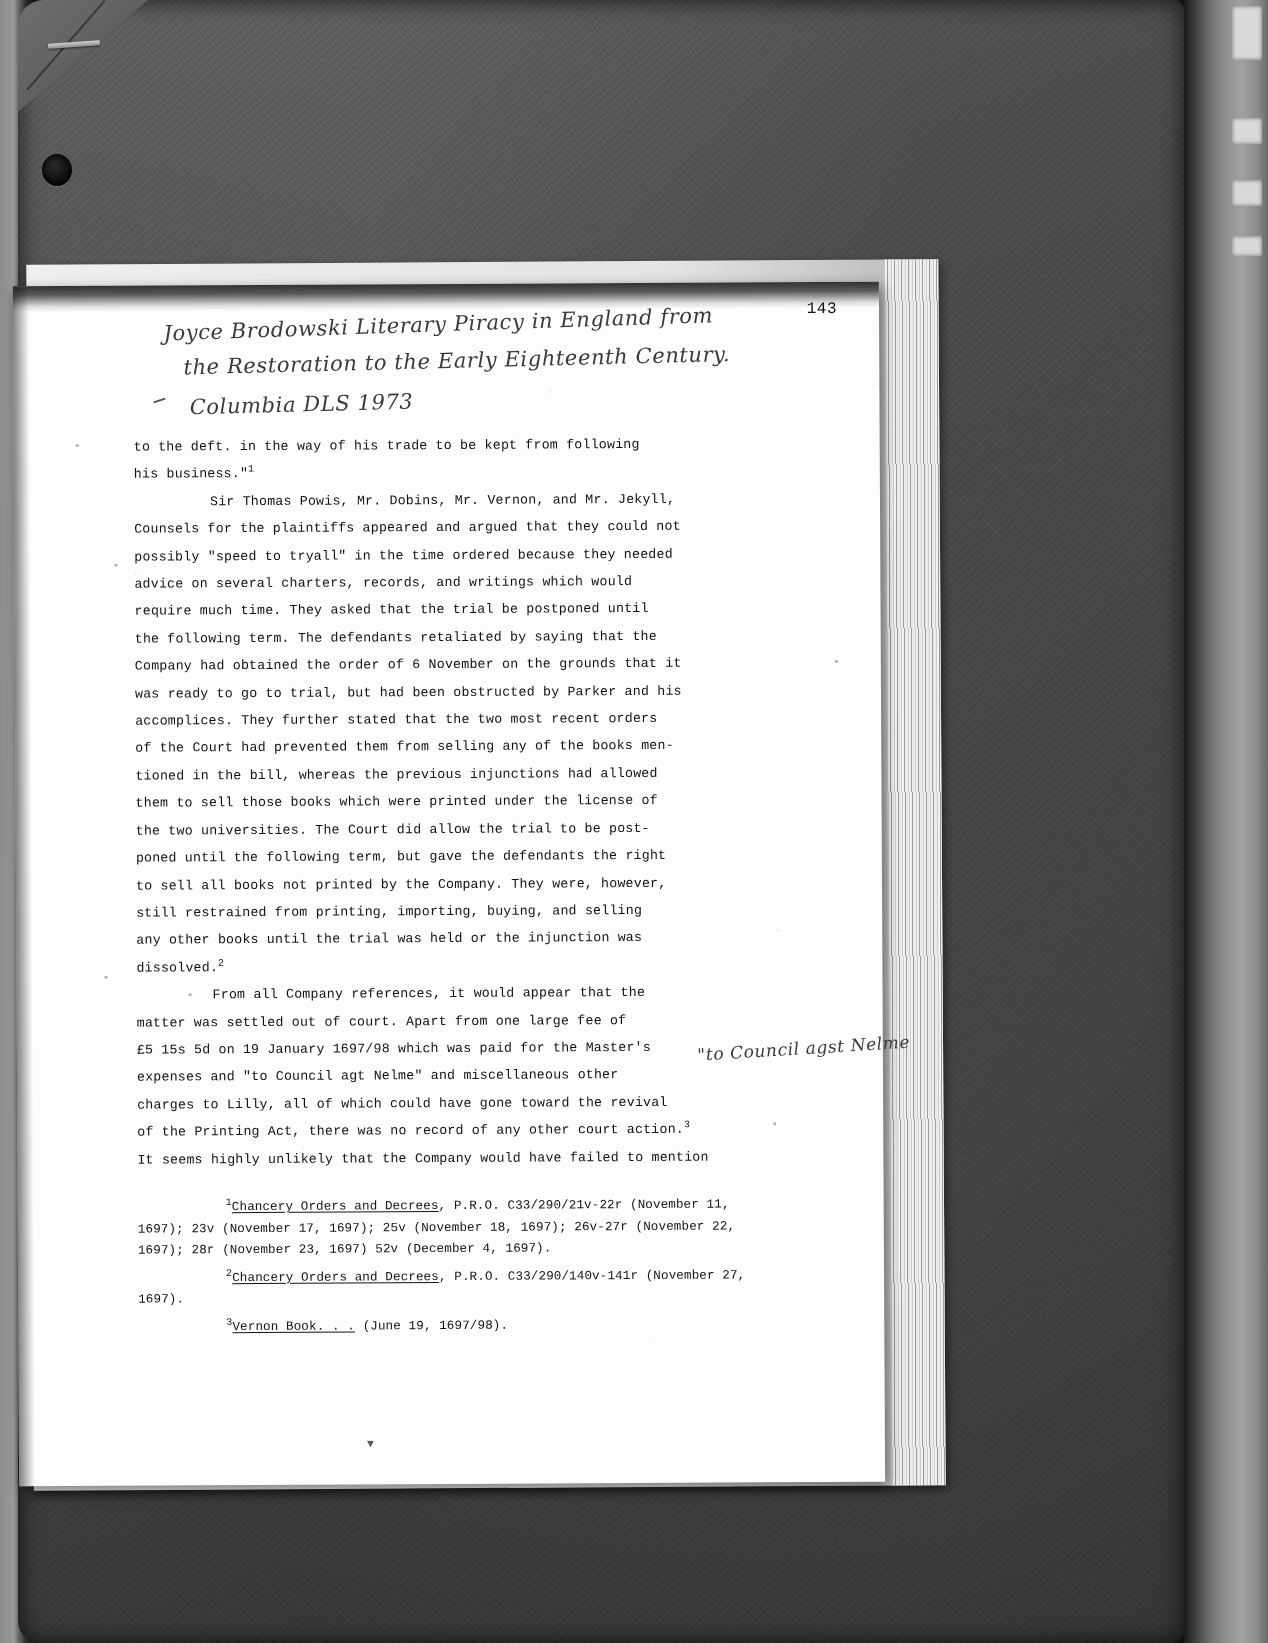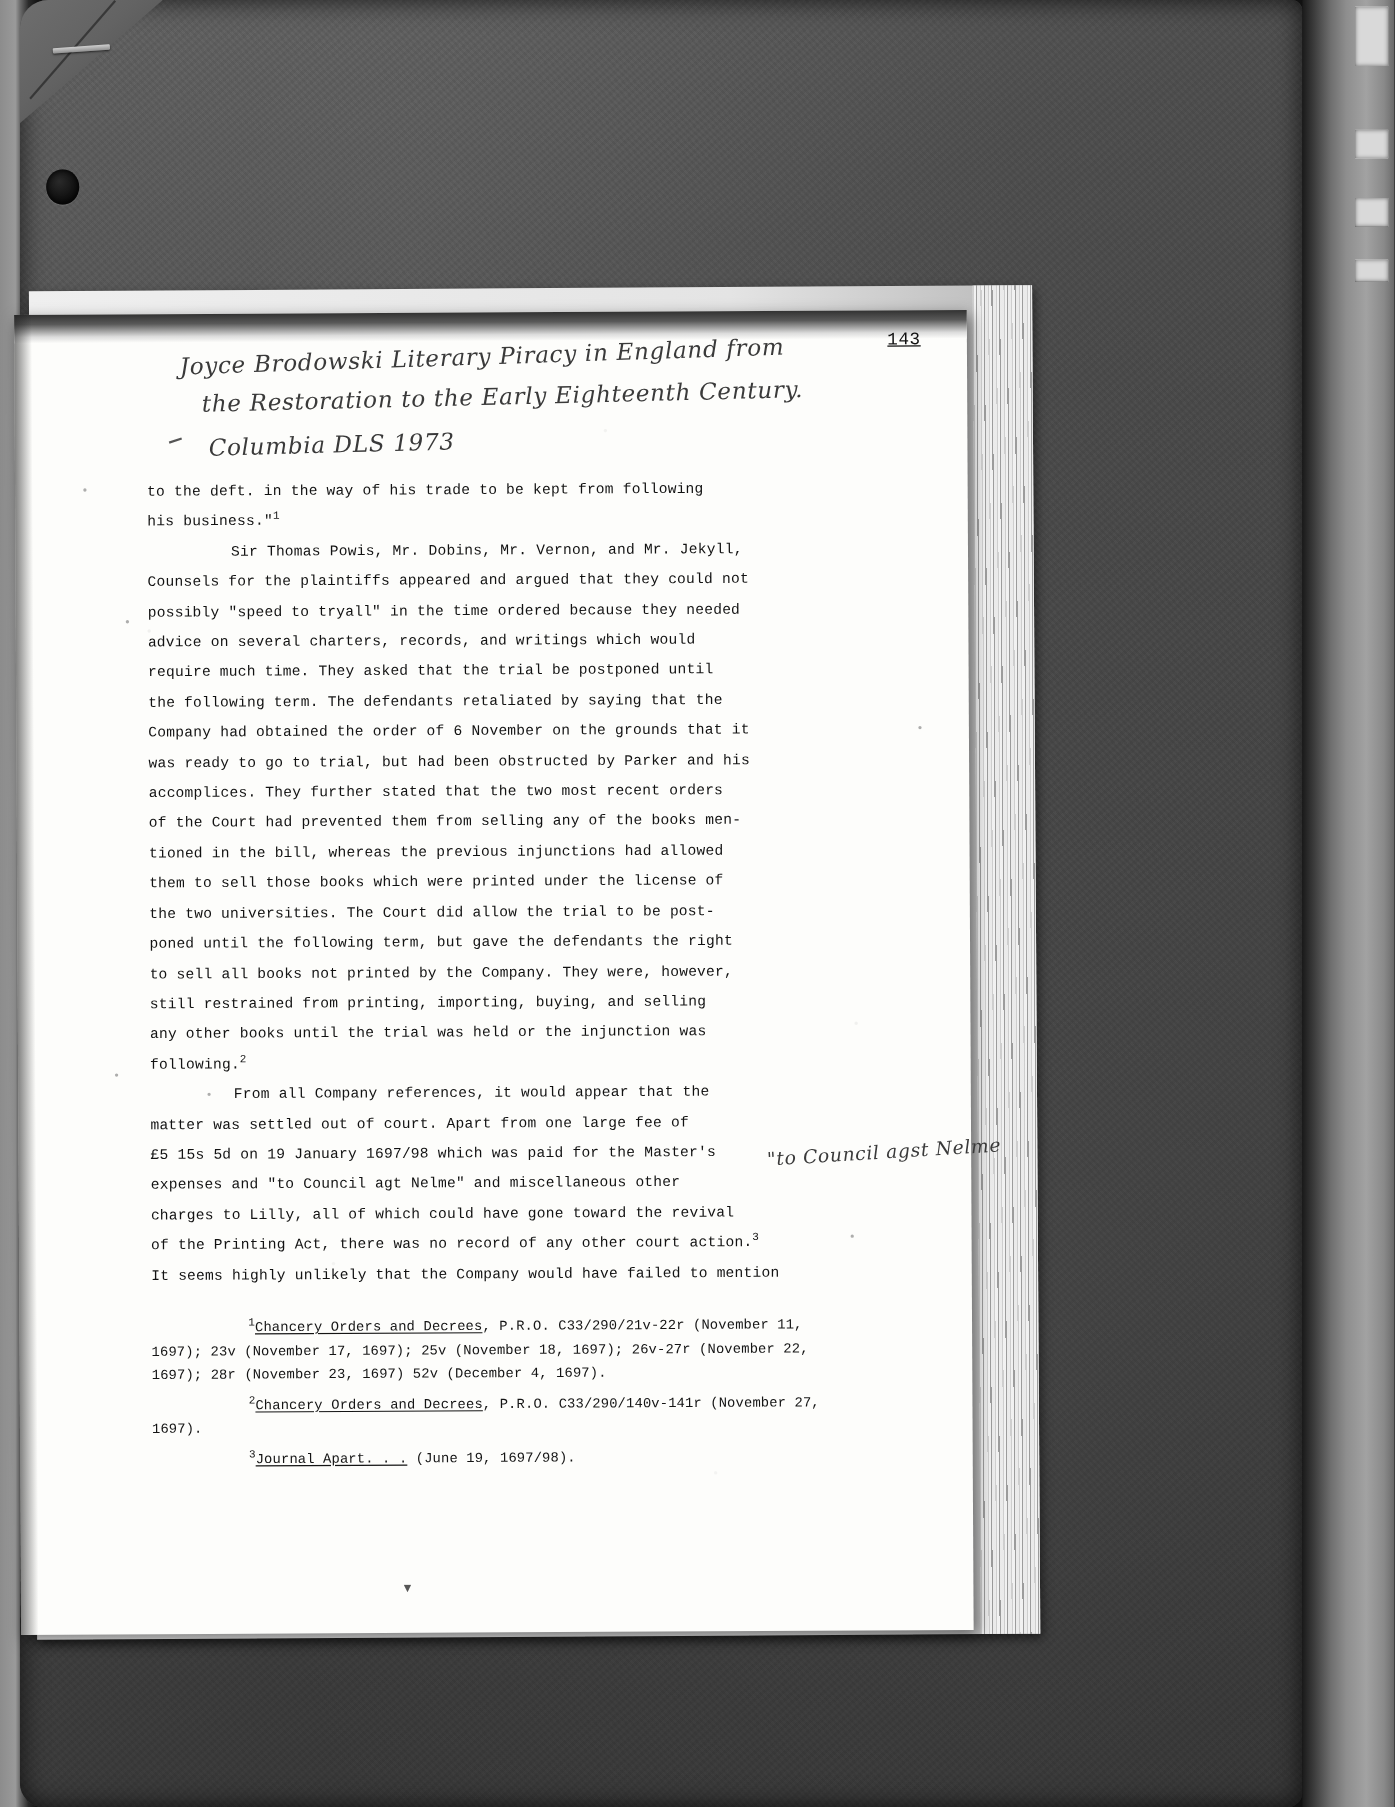--- a/index.html
+++ b/index.html
@@ -163,21 +163,20 @@
   }
 
   
   .page-number {
     position: absolute;
     right: 42px; top: 18px;
     font-family: "Liberation Mono", monospace;
     font-size: 16px;
     color: #111;
     letter-spacing: .5px;
-    text-decoration: underline;
   }
 
   .handwriting {
     position: absolute;
     font-family: "DejaVu Serif", serif;
     color: #3a3a3a;
     font-style: italic;
     letter-spacing: .6px;
     white-space: nowrap;
     transform-origin: left top;
@@ -322,32 +321,32 @@
       <p>was ready to go to trial, but had been obstructed by Parker and his</p>
       <p>accomplices.  They further stated that the two most recent orders</p>
       <p>of the Court had prevented them from selling any of the books men-</p>
       <p>tioned in the bill, whereas the previous injunctions had allowed</p>
       <p>them to sell those books which were printed under the license of</p>
       <p>the two universities.  The Court did allow the trial to be post-</p>
       <p>poned until the following term, but gave the defendants the right</p>
       <p>to sell all books not printed by the Company.  They were, however,</p>
       <p>still restrained from printing, importing, buying, and selling</p>
       <p>any other books until the trial was held or the injunction was</p>
-      <p><span>following.</span><sup>2</sup></p>
+      <p><span>dissolved.</span><sup>2</sup></p>
       <p class="indent">From all Company references, it would appear that the</p>
       <p>matter was settled out of court.  Apart from one large fee of</p>
       <p>£5 15s 5d on 19 January 1697/98 which was paid for the Master's</p>
       <p>expenses and "to Council agt Nelme" and miscellaneous other</p>
       <p>charges to Lilly, all of which could have gone toward the revival</p>
       <p><span>of the Printing Act, there was no record of any other court action.</span><sup>3</sup></p>
       <p>It seems highly unlikely that the Company would have failed to mention</p>
     </div>
 
     <div class="notes">
       <p class="first-indent"><span class="num">1</span><u>Chancery Orders and Decrees</u><span>, P.R.O.  C33/290/21v-22r (November 11, 1697); 23v (November 17, 1697); 25v (November 18, 1697); 26v-27r (November 22, 1697); 28r (November 23, 1697) 52v (December 4, 1697).</span></p>
       <p class="first-indent"><span class="num">2</span><u>Chancery Orders and Decrees</u><span>, P.R.O.  C33/290/140v-141r (November 27, 1697).</span></p>
-      <p class="first-indent"><span class="num">3</span><u>Journal Apart. . .</u><span> (June 19, 1697/98).</span></p>
+      <p class="first-indent"><span class="num">3</span><u>Vernon Book. . .</u><span> (June 19, 1697/98).</span></p>
     </div>
 
     <div class="bottom-mark"></div>
   </div>
 
 </div>
 
 </body></html>

